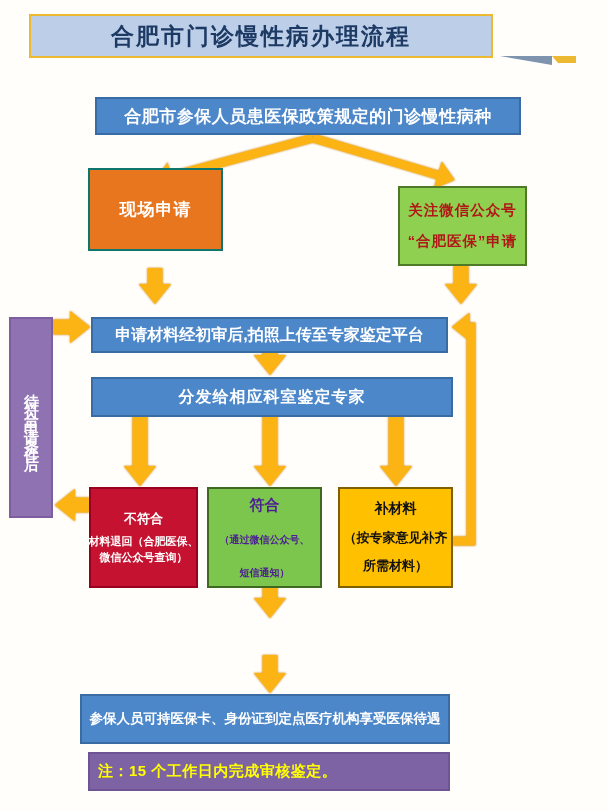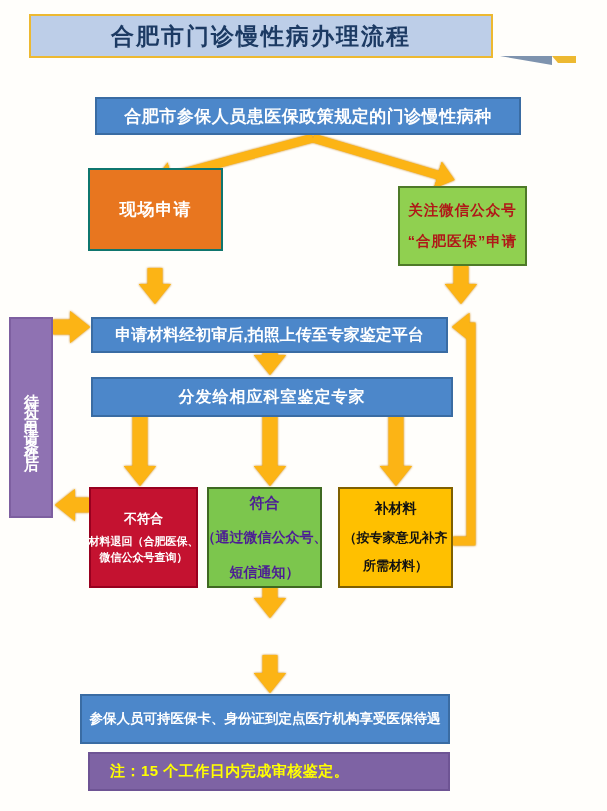--- a/index.html
+++ b/index.html
@@ -52,33 +52,33 @@
     flex-direction:column;justify-content:center;gap:6px;
   }
   .red .t{font-size:13px;}
   .red .s{font-size:11px;line-height:1.45;white-space:nowrap;}
   .green2{
     left:207px;top:487px;width:115px;height:101px;
     background:#7CC64D;border:2px solid #3F6921;color:#4c1d95;
     flex-direction:column;justify-content:space-evenly;
   }
   .green2 .t{font-size:15px;}
-  .green2 .s{font-size:14px;white-space:nowrap;margin-top:12px;}
+  .green2 .s{font-size:10px;white-space:nowrap;margin-top:12px;}
   .yellow{
     left:338px;top:487px;width:115px;height:101px;
     background:#FFC000;border:2px solid #7F6000;color:#111;
     flex-direction:column;justify-content:space-evenly;
   }
   .yellow .t{font-size:14px;}
   .yellow .s{font-size:13px;white-space:nowrap;}
   .note{
     left:88px;top:752px;width:362px;height:39px;
     background:#7E63A4;border:2px solid #6E5494;color:#FFFF00;
     display:flex;align-items:center;font-size:15px;
-    padding-left:20px;z-index:2;letter-spacing:.5px;
+    padding-left:8px;z-index:2;letter-spacing:.5px;
   }
   
   svg.arrows{position:absolute;left:0;top:0;z-index:1;
     filter:drop-shadow(0 0 1px #C87D00);}
   svg.arrows line, svg.arrows polyline{stroke:#FCB415;fill:none;}
   svg.arrows .mk{fill:#FCB415;}
 </style>
 </head>
 <body>
 

